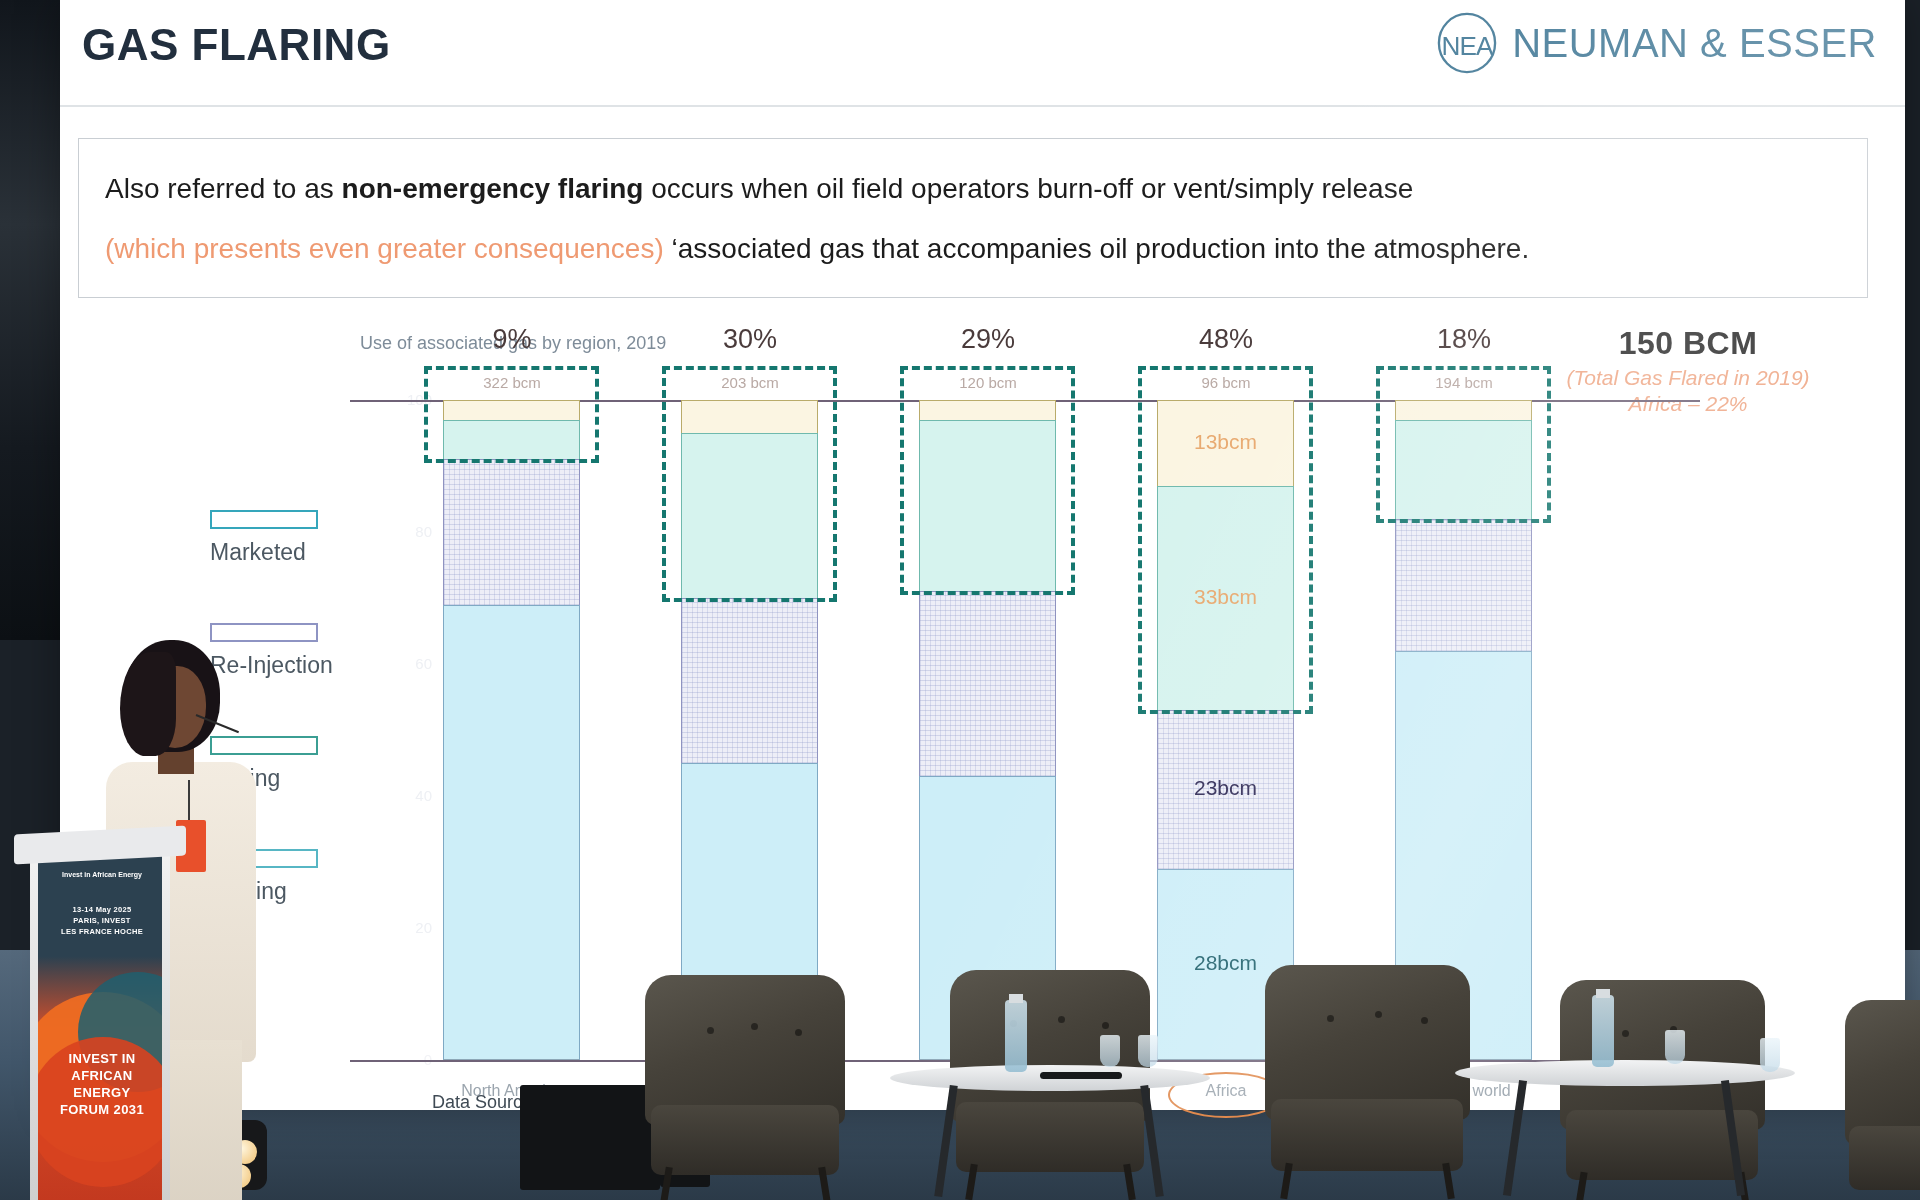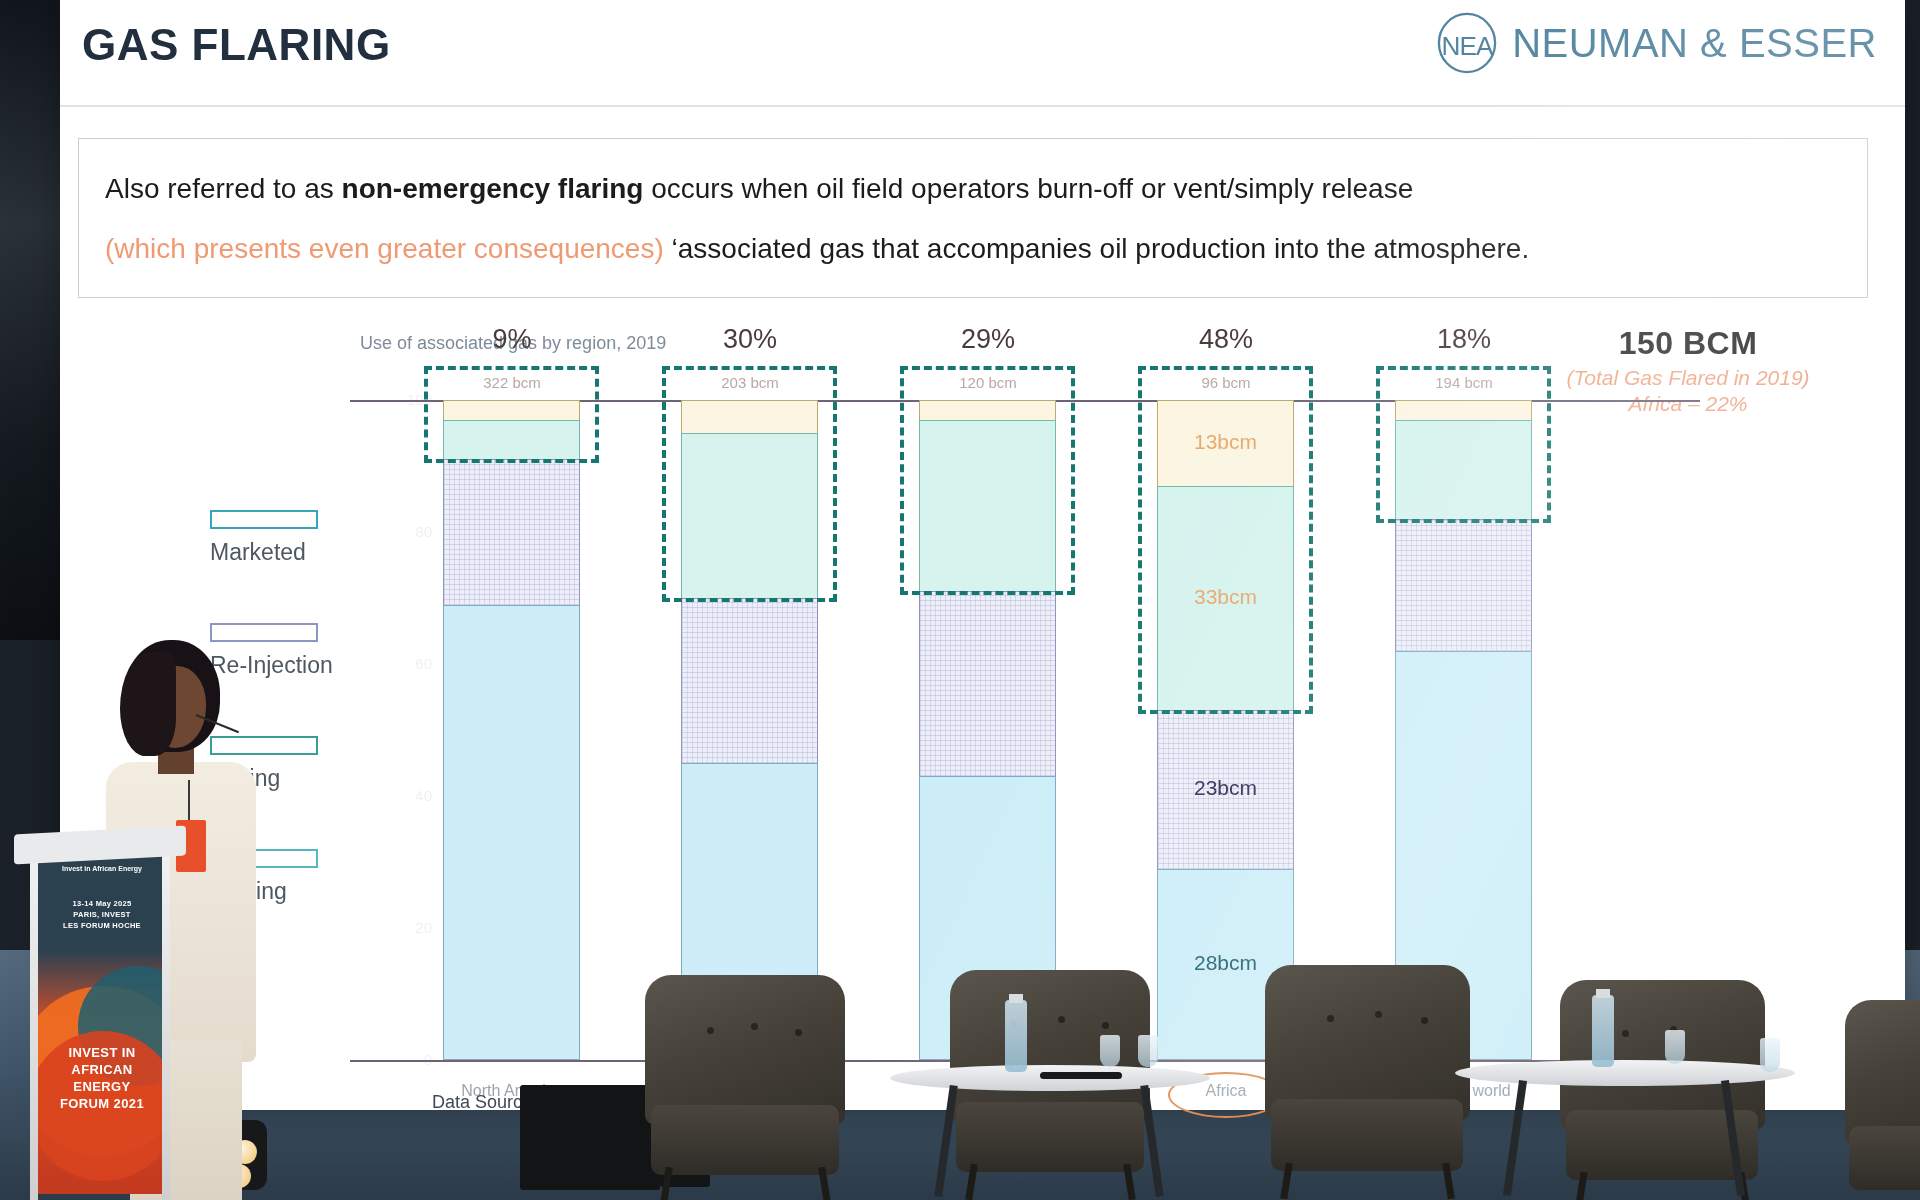--- a/index.html
+++ b/index.html
@@ -115,21 +115,21 @@
   .sp-mic-boom { position:absolute; left:96px; top:74px; width:46px; height:2px;
      background:#2a2a2a; transform:rotate(22deg); transform-origin:left center; }
   .sp-badge { position:absolute; left:76px; top:180px; width:30px; height:52px;
      background:#e8502b; border-radius:2px; }
   .sp-lanyard { position:absolute; left:88px; top:140px; width:2px; height:44px; background:#3a3a3a; }
 
   
   #podium { left:20px; top:830px; width:160px; height:370px; }
   .pod-top { position:absolute; left:-6px; top:0; width:172px; height:30px;
      background:#e9eaec; border-radius:4px; transform:skewY(-3deg); }
-  .pod-body { position:absolute; left:18px; top:16px; width:124px; height:348px;
+  .pod-body { position:absolute; left:18px; top:22px; width:124px; height:348px;
      background:linear-gradient(180deg,#2c4150 0%,#2c4150 30%,#d8502a 52%,#c3391f 100%);
      overflow:hidden;padding-left:40px; }
   .pod-blob1 { position:absolute; left:-20px; top:140px; width:170px; height:170px;
      background:#ee6b22; border-radius:50%; opacity:.95; }
   .pod-blob2 { position:absolute; left:40px; top:120px; width:120px; height:120px;
      background:#1f5f6e; border-radius:50%; opacity:.85; }
   .pod-blob3 { position:absolute; left:-10px; top:185px; width:150px; height:150px;
      background:#d8431f; border-radius:50%; opacity:.9; }
   .pod-logo { position:absolute; left:16px; top:18px; width:96px; text-align:center;
      color:#fff; font-size:7px; line-height:9px; font-weight:bold; }
@@ -336,23 +336,23 @@
   <div class="pod-body">
     <div class="pod-blob1"></div>
       <div class="pod-blob2"></div>
       <div class="pod-blob3"></div>
     <div class="pod-logo">Invest in
 African
 Energy</div>
     <div class="pod-date">
       <div>13-14 May 2025</div>
       <div>PARIS, INVEST</div>
-      <div>LES FORUM HOCHE</div>
+      <div>LES FRANCE HOCHE</div>
     </div>
-    <div class="pod-title">INVEST IN AFRICAN ENERGY FORUM 2021</div>
+    <div class="pod-title">INVEST IN AFRICAN ENERGY FORUM 2031</div>
   </div>
   <div class="pod-rail"></div>
     <div class="pod-rail r"></div>
   <div class="pod-top"></div>
 </div>
 
 <div class="speaker-box fg" style="left:520px; top:1085px; width:140px; height:105px;"></div>
 <div class="speaker-box fg" style="left:660px; top:1115px; width:50px; height:72px;"></div>
 
 <div class="armchair fg" style="left:645px; top:975px; width:200px; height:225px; background:none;">

